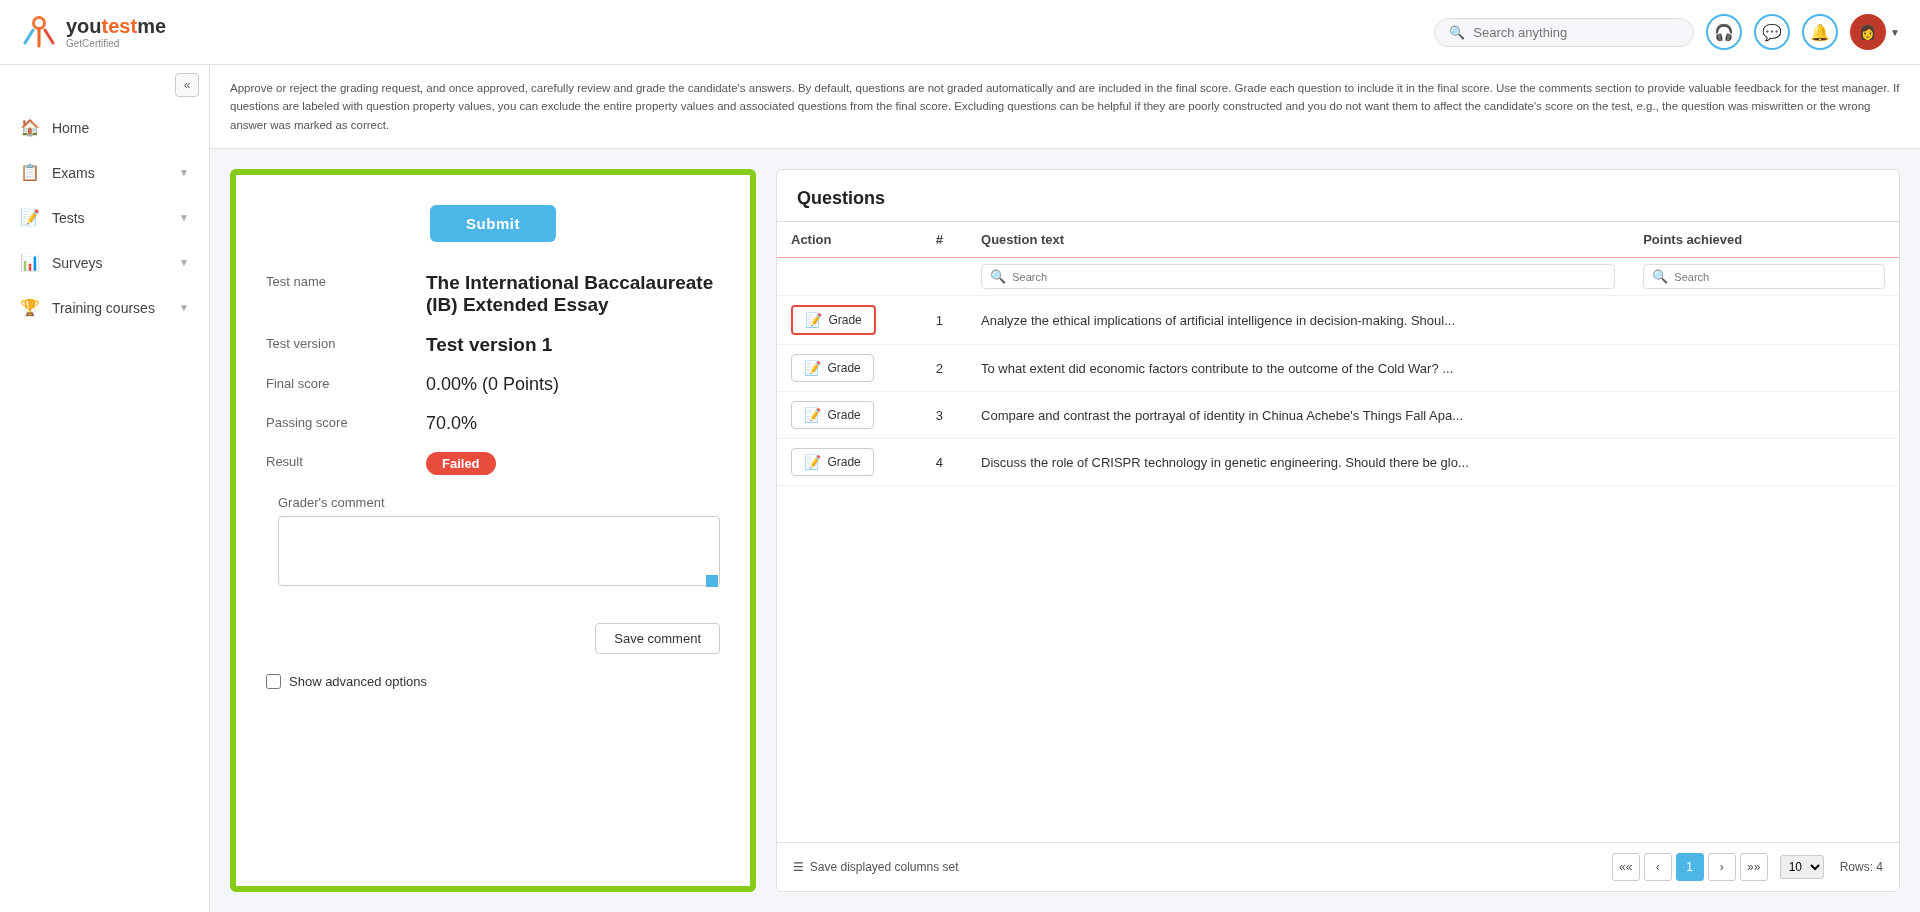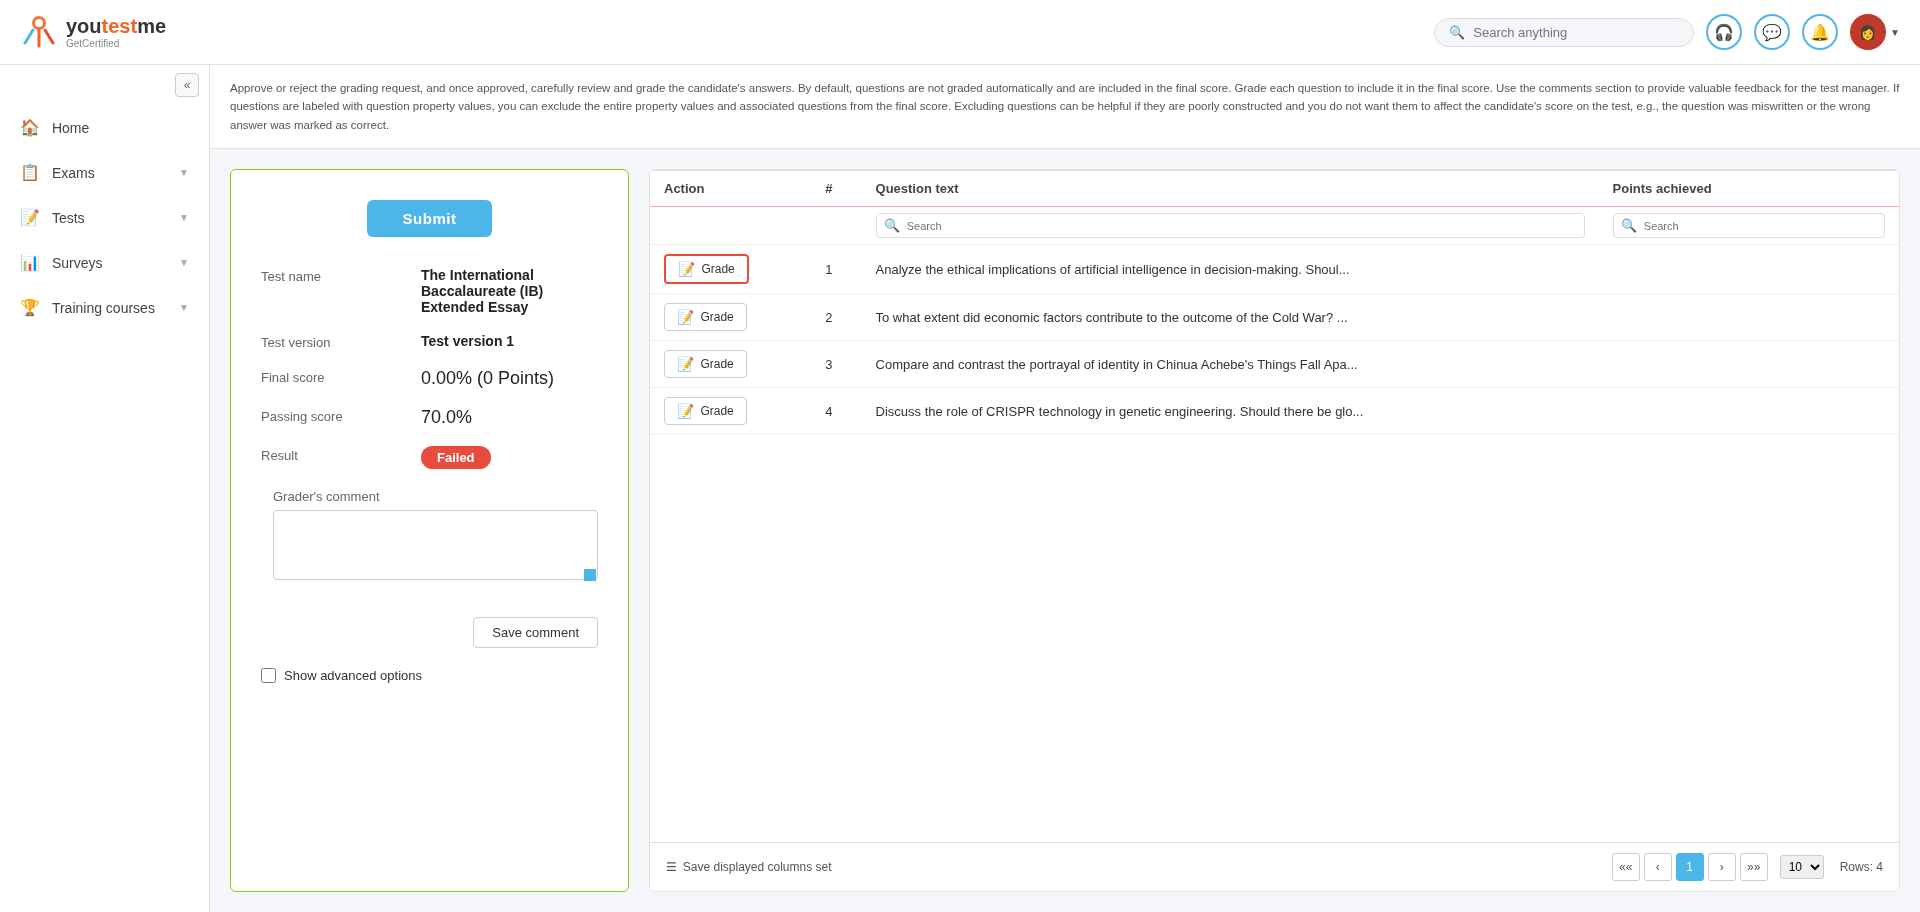--- a/index.html
+++ b/index.html
@@ -159,24 +159,24 @@
       display: flex;
       flex: 1;
       gap: 0;
       padding: 20px;
       gap: 20px;
     }
 
     
     .left-panel {
       background: #fff;
-      border: 1px solid #84cc16;
+      border: 6px solid #84cc16;
       border-radius: 6px;
       padding: 30px 30px 30px 30px;
-      width: 399px;
+      width: 526px;
       flex-shrink: 0;
       display: flex;
       flex-direction: column;
       gap: 0;
     }
     .submit-row {
       display: flex;
       justify-content: center;
       margin-bottom: 30px;
     }
@@ -203,21 +203,21 @@
       font-size: 13px;
       color: #666;
       padding-top: 2px;
       flex-shrink: 0;
     }
     .form-value {
       font-size: 18px;
       color: #222;
       font-weight: 500;
     }
-    .form-value.bold { font-weight: 700; font-size: 14px; }
+    .form-value.bold { font-weight: 700; font-size: 19px; }
     .badge-failed {
       background: #e74c3c;
       color: #fff;
       border-radius: 20px;
       padding: 4px 16px;
       font-size: 13px;
       font-weight: 700;
     }
     .comment-area {
       width: 100%;
@@ -537,20 +537,21 @@
           <button class="save-comment-btn">Save comment</button>
         </div>
 
         <div class="advanced-row">
           <input type="checkbox" class="advanced-cb" style="">
           <span>Show advanced options</span>
         </div>
       </div>
 
       <div class="right-panel">
+        <div class="panel-title">Questions</div>
 
         <div class="table-wrapper">
           <table class="questions-table">
             <thead>
               <tr>
                 <th>Action</th>
                 <th>#</th>
                 <th>Question text</th>
                 <th>Points achieved</th>
               </tr>

